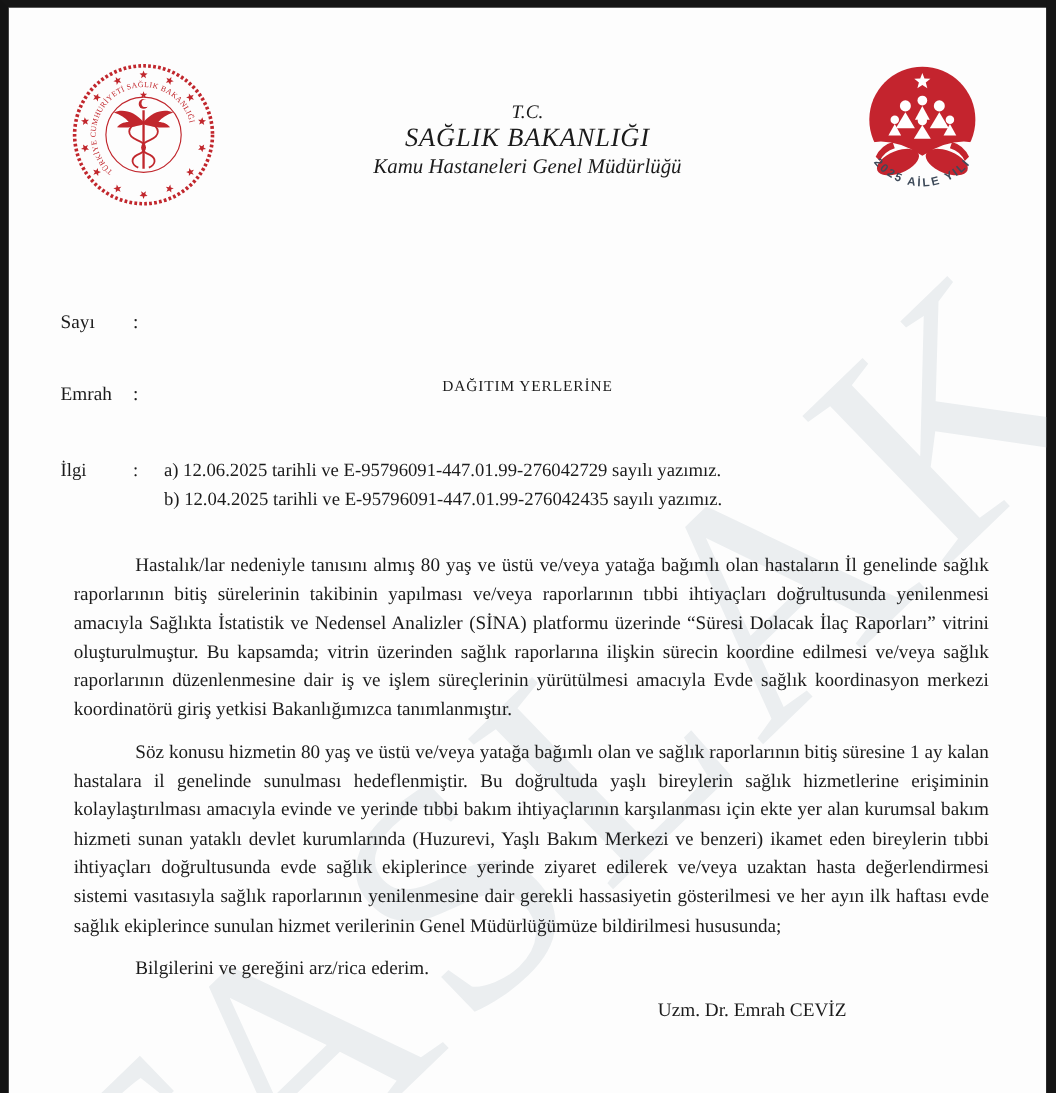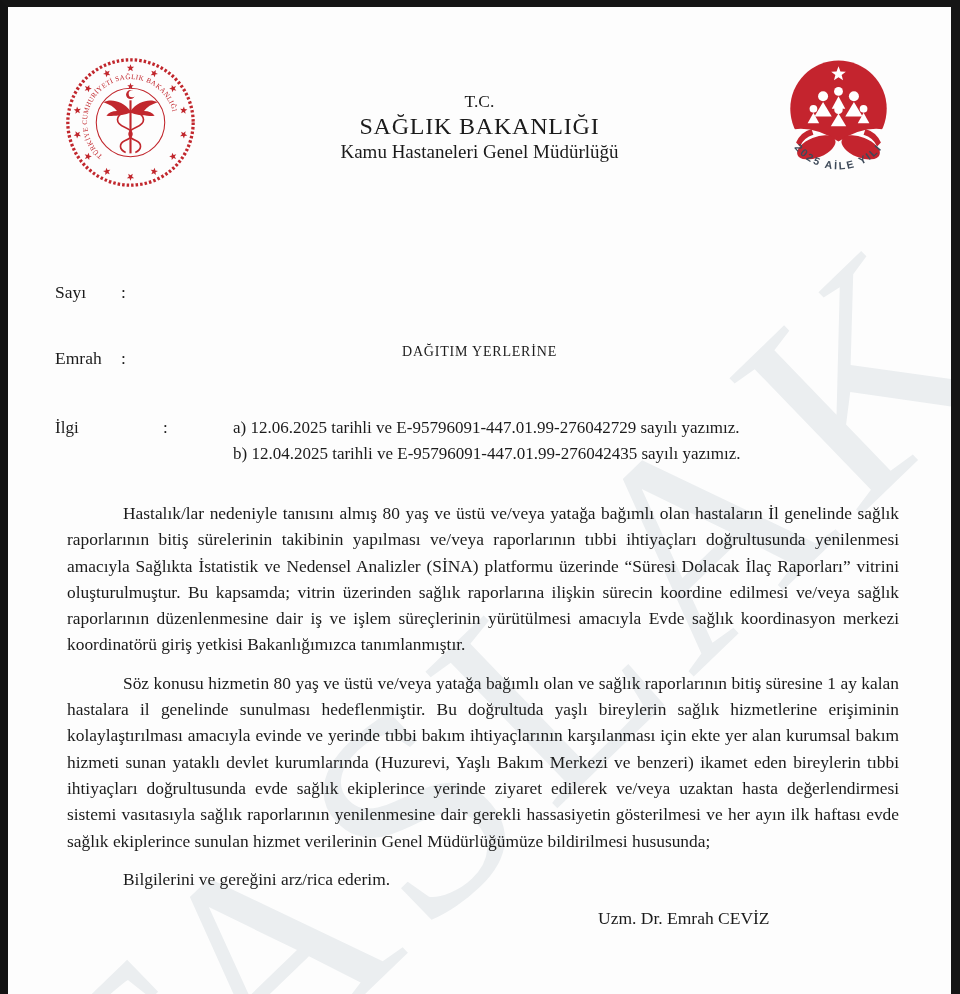--- a/index.html
+++ b/index.html
@@ -20,33 +20,33 @@
     transform:rotate(-44deg);transform-origin:0 0;
     font-family:"Liberation Serif", serif;
     font-size:290px;line-height:1;letter-spacing:18px;
     color:#ebeef0;white-space:nowrap;z-index:0;
     user-select:none;
   }
   .content{position:absolute;inset:0;z-index:1;}
   
   .seal{position:absolute;left:55px;top:48px;}
   .emblem{position:absolute;right:45px;top:42px;}
-  .title-block{position:absolute;top:82px;left:0;right:0;text-align:center;line-height:25px;}
+  .title-block{position:absolute;top:82px;left:0;right:0;text-align:center;line-height:25px;font-style:italic;}
   .t-tc{font-size:17.5px;}
   .t-ministry{font-size:24px;letter-spacing:0.8px;}
   .t-dept{font-size:19px;}
   
   .meta{position:absolute;top:234px;left:47px;right:50px;font-size:17.5px;line-height:30px;}
   .meta-row{display:flex;margin-top:36px;}
   .m-label{width:66px;}
   .m-colon{width:28px;}
   
   .dagitim{position:absolute;top:337px;left:0;right:0;text-align:center;font-size:14px;letter-spacing:0.8px;}
   
-  .ilgi{position:absolute;top:408px;left:47px;right:40px;font-size:17px;line-height:26px;display:flex;gap:42px;}
+  .ilgi{position:absolute;top:408px;left:47px;right:40px;font-size:17px;line-height:26px;display:flex;}
   .ilgi-items{flex:1;}
   
   .bodytext{position:absolute;top:481px;left:47px;right:40px;font-size:17.4px;line-height:26.3px;}
   .bodytext p{margin:12px;text-align:justify;text-indent:56px;}
   .bodytext p.closing{text-align:left;}
   
   .signature{position:absolute;top:898px;left:590px;right:12px;font-size:17.5px;line-height:26px;}
 </style>
 </head>
 <body>

